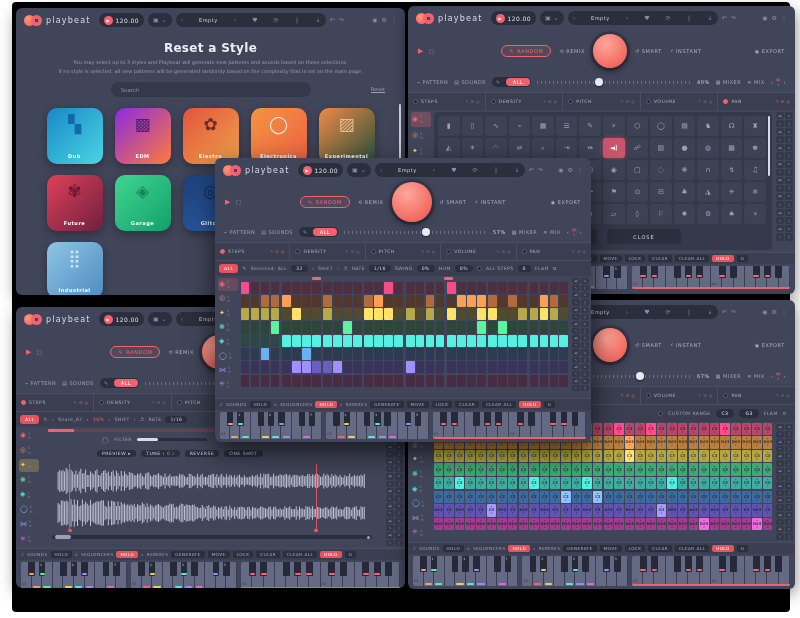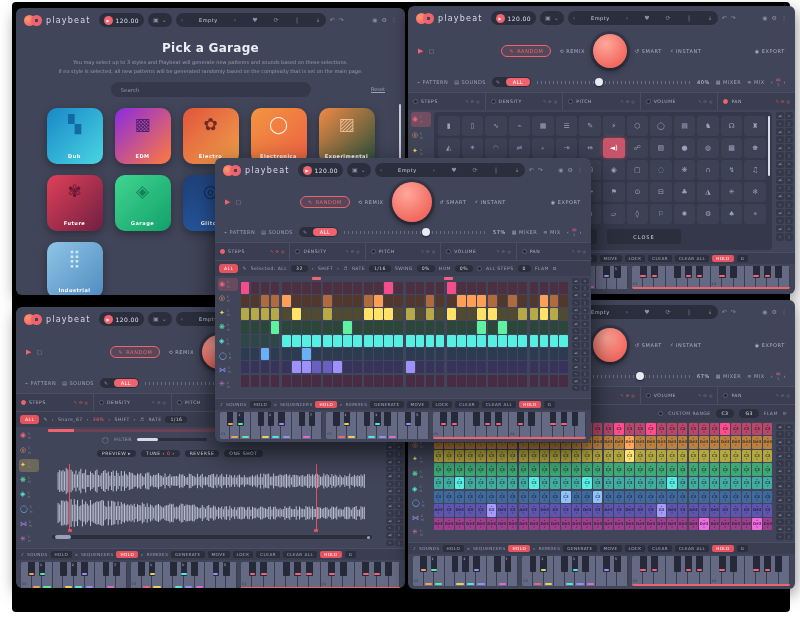--- a/index.html
+++ b/index.html
@@ -169,21 +169,21 @@
         </div>
         <span class="hico">↶</span>
         <span class="hico">↷</span>
         <span class="spacer"></span>
         <span class="hico">◉</span>
         <span class="hico">⚙</span>
         <span class="hico">⋮</span>
       </div>
     </div>
   <div class="style-body">
-    <div class="style-title">Pick a Garage</div>
+    <div class="style-title">Reset a Style</div>
     <div class="style-desc">You may select up to 3 styles and Playbeat will generate new patterns and sounds based on these selections.</div>
     <div class="style-desc">If no style is selected, all new patterns will be generated randomly based on the complexity that is set on the main page.</div>
     <div class="search-row">
       <input class="search" placeholder="Search" style="">
       <span class="reset">Reset</span>
     </div>
     <div class="tiles" id="tiles">
         <div class="tile" style="background: linear-gradient(135deg, rgb(24, 135, 200), rgb(73, 214, 226));">
           <div class="tg" style="color: rgb(15, 95, 158);">▚</div>
           <div class="tl">Dub</div>

